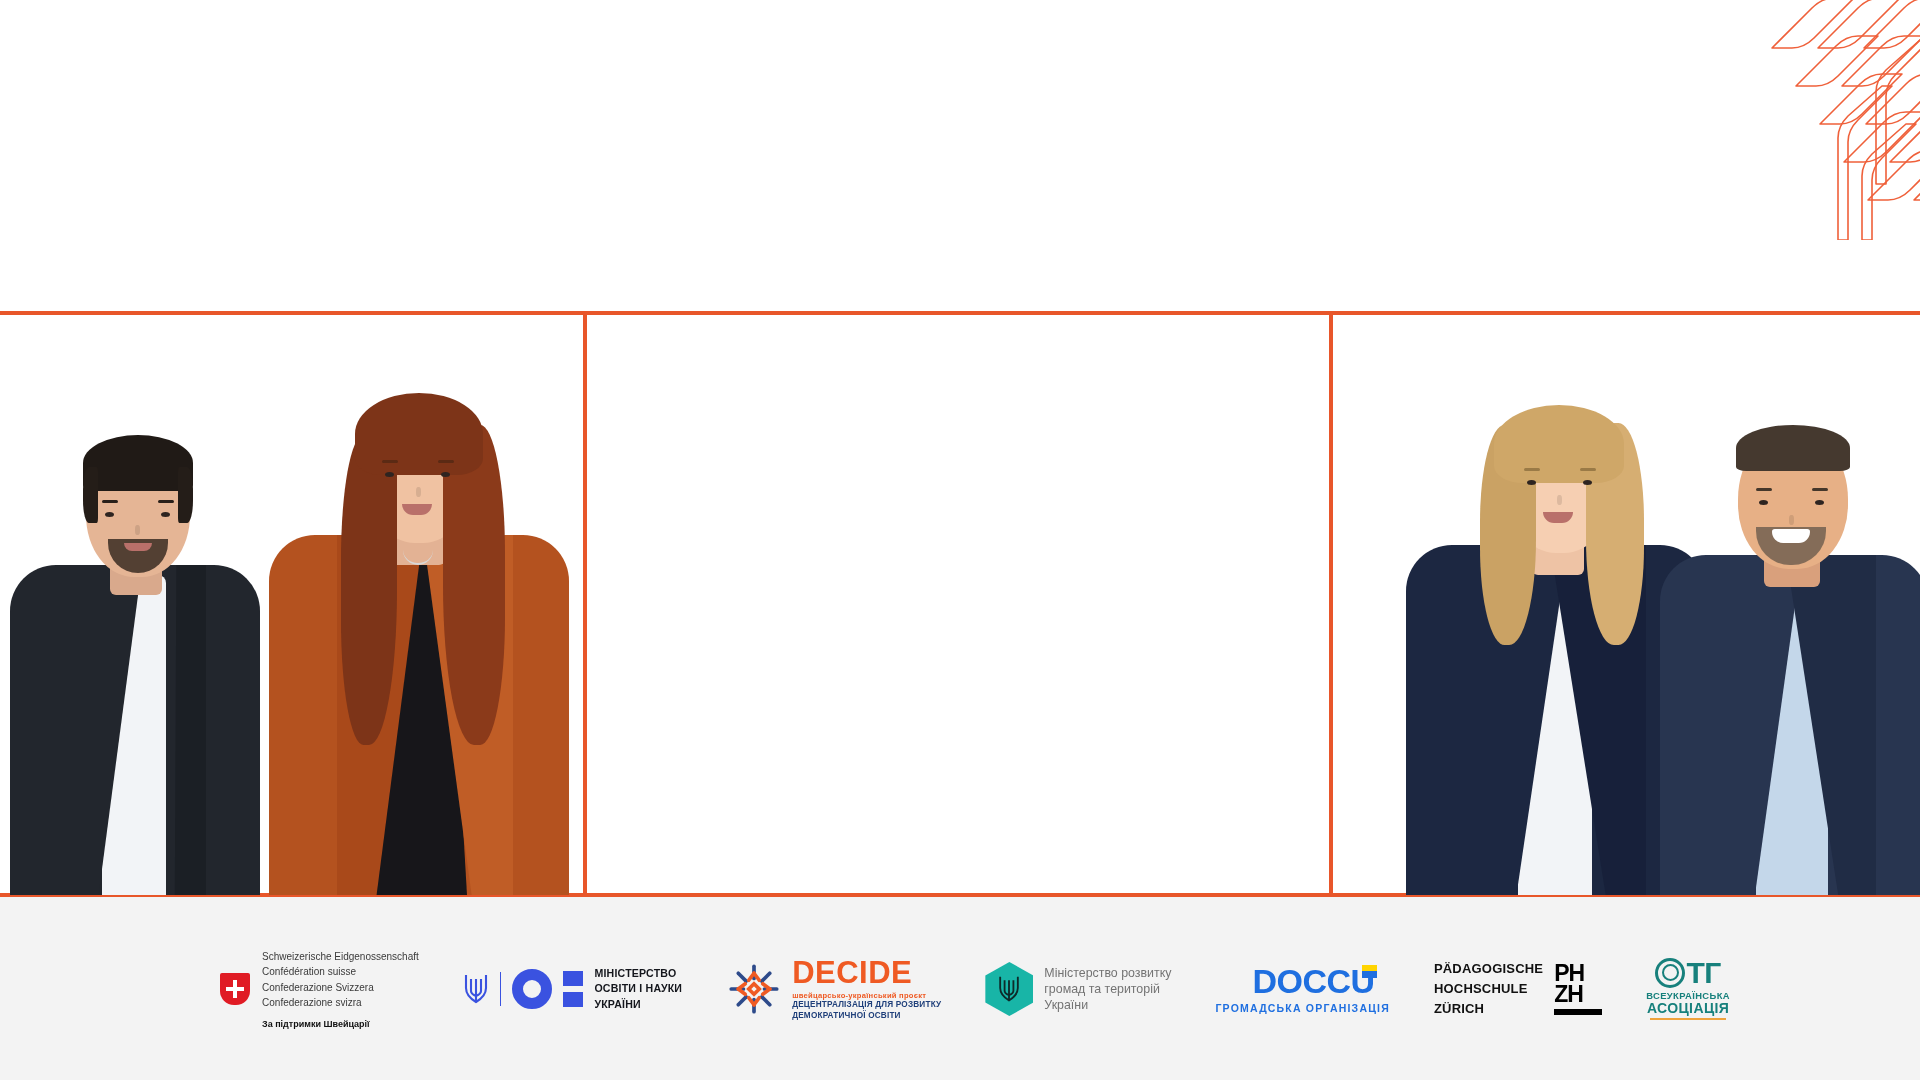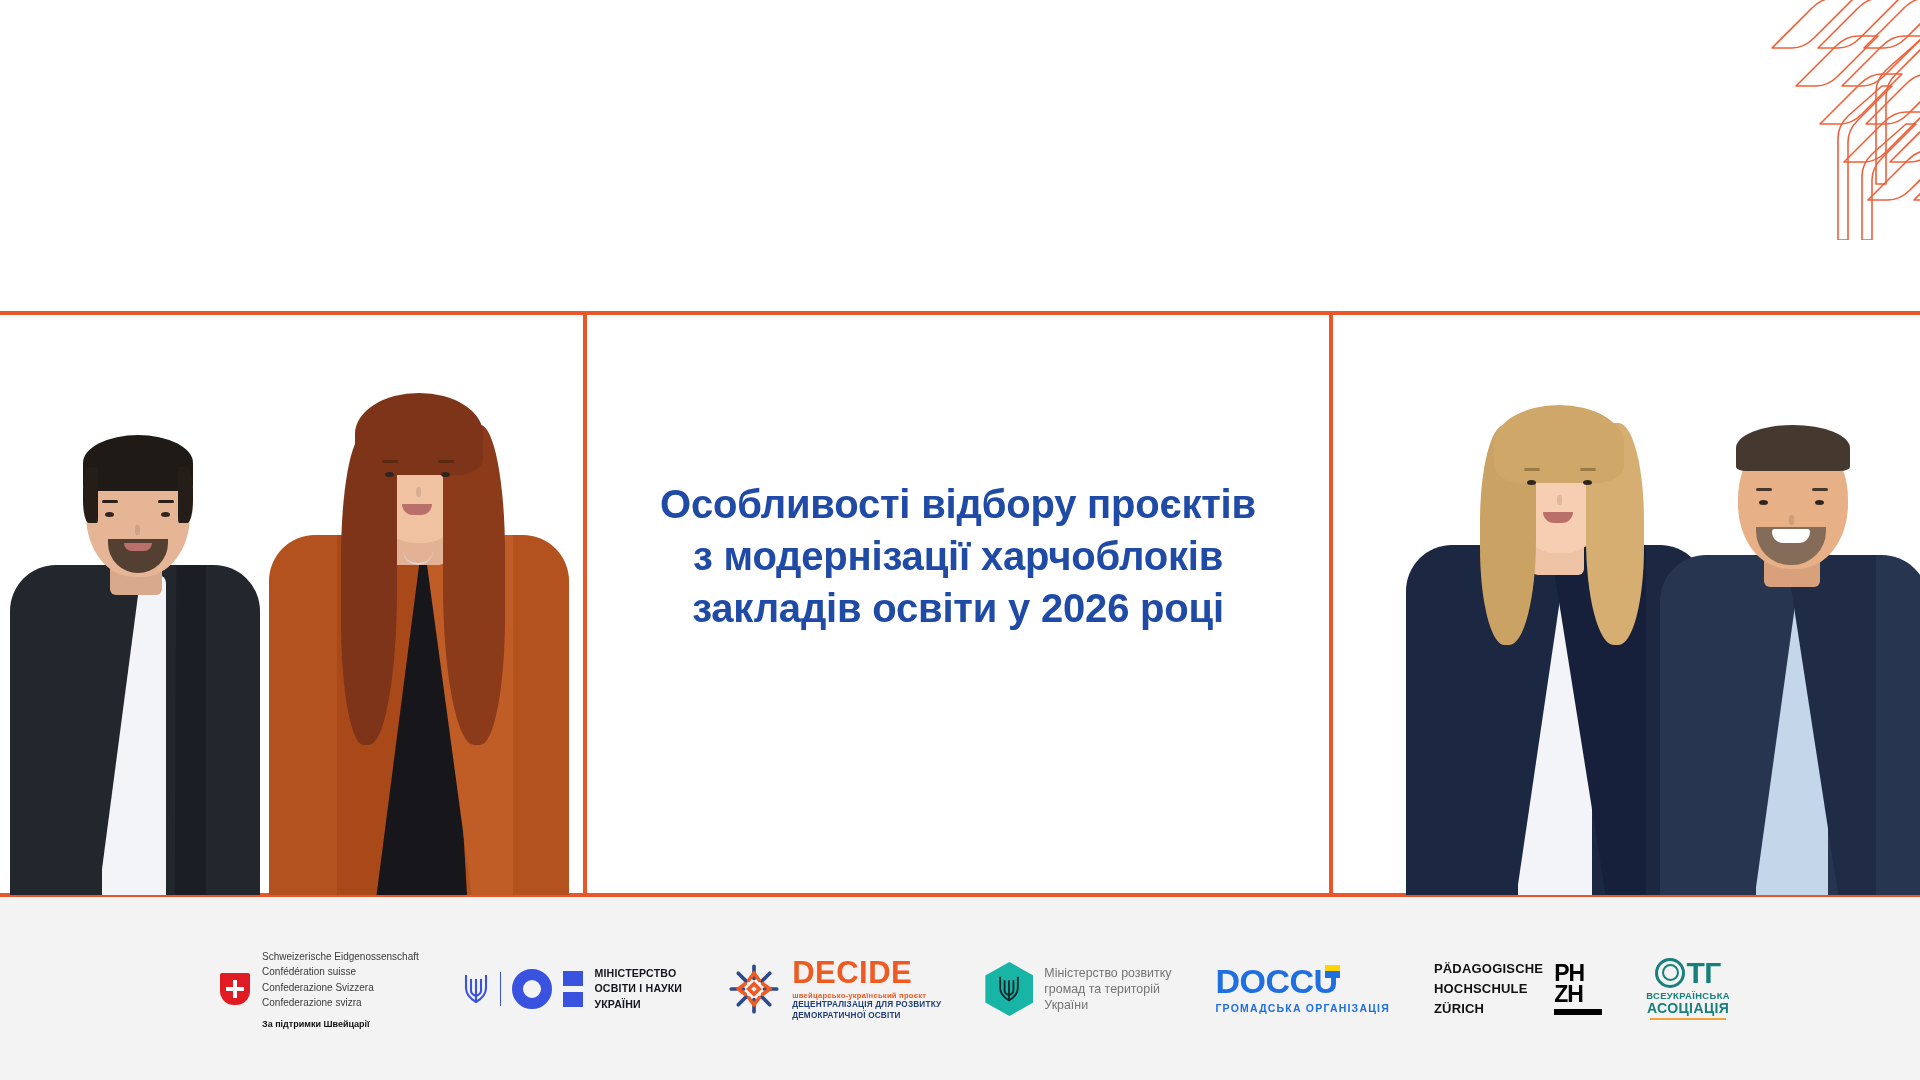--- a/index.html
+++ b/index.html
@@ -82,21 +82,21 @@
 
   
   .mreg{gap:11px;}
   .hexmark{width:48px;height:54px;background:#18b5a7;position:relative;
     clip-path:polygon(50% 0,100% 25%,100% 75%,50% 100%,0 75%,0 25%);
     display:flex;align-items:center;justify-content:center;}
   .mreg-txt{font-size:12.4px;color:#737373;line-height:1.30;}
 
   
   .doccu{flex-direction:column;align-items:flex-start;}
-  .doccu-word{font-size:34px;font-weight:bold;color:#1f6fe0;letter-spacing:-.5px;line-height:1;position:relative;}
+  .doccu-word{font-size:34px;font-weight:bold;color:#1f6fe0;letter-spacing:-.5px;line-height:1;position:relative;margin-left:37px;}
   .doccu-flag{position:absolute;right:-2px;top:1px;width:15px;height:13px;
     background:linear-gradient(#ffd400 0 50%,#1f6fe0 50% 100%);}
   .doccu-sub{font-size:10.5px;font-weight:bold;color:#1f6fe0;letter-spacing:1.2px;margin-top:4px;}
 
   
   .phzh{gap:11px;align-items:center;}
   .phzh-txt{font-size:13px;font-weight:bold;color:#111;line-height:1.55;letter-spacing:.2px;}
   .phzh-mark{display:flex;flex-direction:column;align-items:flex-start;}
   .phzh-mark b{font-size:23px;line-height:.94;letter-spacing:-1px;color:#000;font-weight:bold;}
   .phzh-bar{width:48px;height:6px;background:#000;margin-top:3px;}
@@ -211,23 +211,20 @@
       <div class="brow" style="left:152px;bottom:404px;background:#45372b;"></div>
       <div class="eye" style="left:99px;bottom:390px;"></div>
       <div class="eye" style="left:155px;bottom:390px;"></div>
       <div class="nose" style="left:129px;bottom:370px;"></div>
       <div style="position:absolute;left:96px;bottom:330px;width:70px;height:38px;background:#6b5b4c;border-radius:0 0 34px 34px;opacity:.8;"></div>
       <div class="mouth" style="left:112px;bottom:352px;width:38px;height:14px;background:#ffffff;border-radius:4px 4px 16px 16px;"></div>
     </div>
 
   </div>
 
-  <div class="title">Особливості відбору проєктів
-з модернізації харчоблоків
-закладів освіти у 2026 році</div>
 
   <div class="footer">
     <div class="logo-row">
 
       <div class="logo swiss">
         <div class="swiss-shield"></div>
         <div>
           <div class="swiss-lines">
             <div>Schweizerische Eidgenossenschaft</div>
             <div>Confédération suisse</div>

